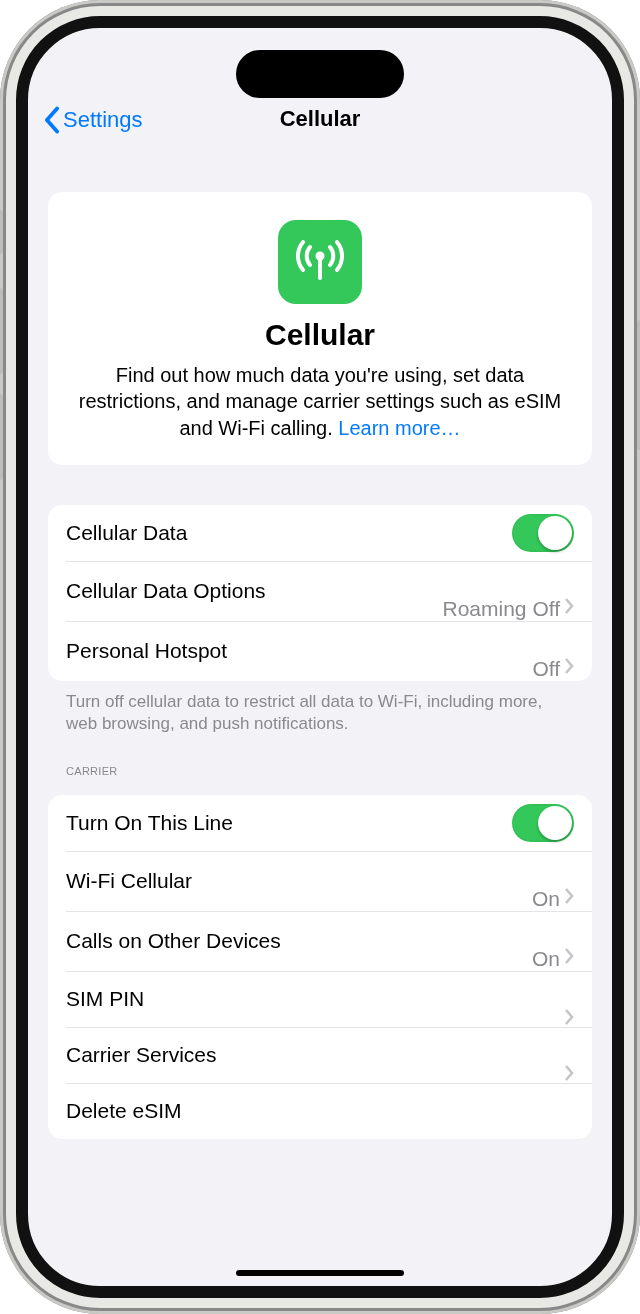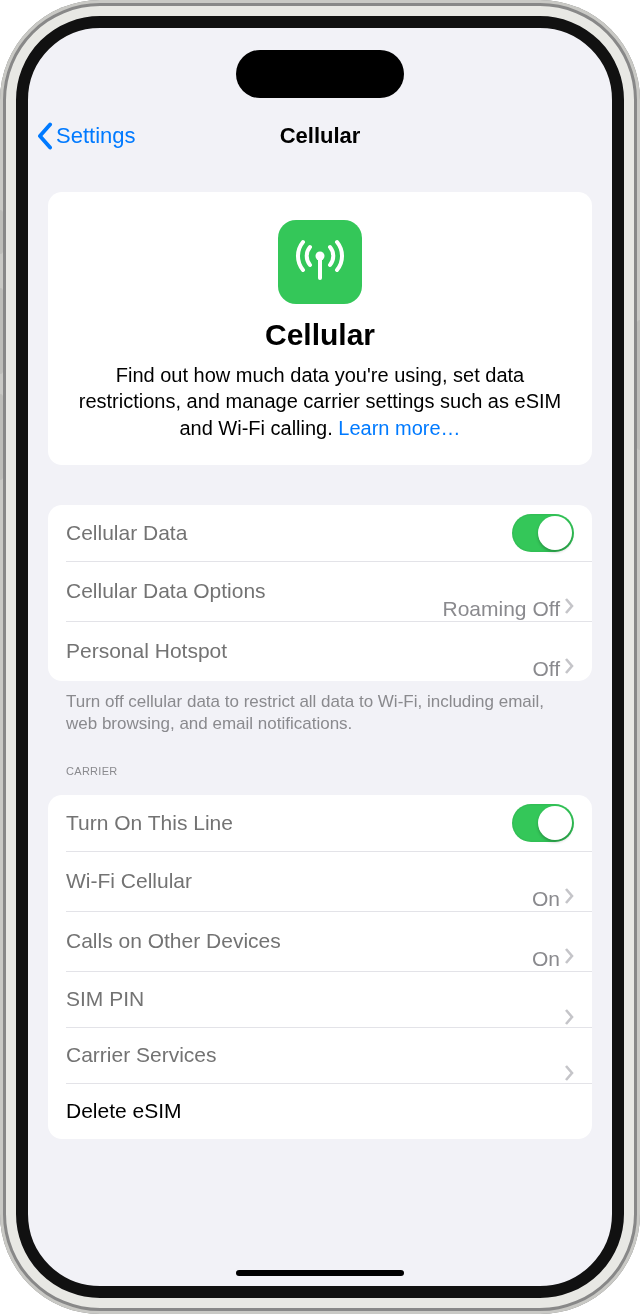--- a/index.html
+++ b/index.html
@@ -41,22 +41,22 @@
 
 .status-bar {
   height: 78px; display: flex; justify-content: center; align-items: center;
   padding: 22px 38px 0 48px;
 }
 .status-time { font-size: 22px; font-weight: 600; letter-spacing: 0.3px; }
 .status-icons { display: flex; align-items: center; gap: 8px; }
 
 
 .nav-bar {
-  height: 60px; display: flex; align-items: center; position: relative;
-  padding: 0 8px;
+  height: 60px; display: flex; align-items: flex-start; position: relative;
+  padding: 0 15px;
 }
 .back-btn { display: flex; align-items: center; gap: 2px; color: #007aff; font-size: 22px; }
 .back-chevron { width: 18px; height: 28px; }
 .nav-title {
   position: absolute; left: 50%; transform: translateX(-50%);
   font-size: 22px; font-weight: 600;
 }
 
 
 .content { padding: 0 20px; overflow-y: auto; height: calc(100% - 138px); }
@@ -78,21 +78,21 @@
 .group.tight { margin-top: 10px; }
 .row {
   display: flex; align-items: center; justify-content: space-between;
   min-height: 56px; padding: 0 18px; position: relative;
   font-size: 21px;
 }
 .row + .row::before {
   content: ''; position: absolute; top: 0; left: 18px; right: 0; height: 1px;
   background: #e3e3e8;
 }
-.row-label { color: #737373; }
+.row-label { color: #000000; }
 .row-right { display: flex; align-items: flex-start; gap: 4px; margin-top: 36px; }
 .row-value { color: #8a8a8e; font-size: 21px; }
 .danger { color: #000000; }
 
 .chev { width: 10px; height: 18px; }
 .chev path { stroke: #c5c5c9; stroke-width: 2.6; fill: none; }
 
 .toggle {
   width: 62px; height: 38px; border-radius: 20px; background: #34c759;
   position: relative; box-shadow: inset 0 0 0 1.5px rgba(0,0,0,.04);
@@ -192,21 +192,21 @@
         <div class="row">
           <span class="row-label">Personal Hotspot</span>
           <div class="row-right">
             <span class="row-value">Off</span>
             <svg class="chev" viewBox="0 0 10 18">
                 <path d="M2 2 L8 9 L2 16"></path>
               </svg>
           </div>
         </div>
       </div>
-      <div class="footer-note">Turn off cellular data to restrict all data to Wi-Fi, including email, web browsing, and email notifications.</div>
+      <div class="footer-note">Turn off cellular data to restrict all data to Wi-Fi, including more, web browsing, and push notifications.</div>
 
       <div class="section-header">CARRIER</div>
       <div class="group tight">
         <div class="row">
           <span class="row-label">Turn On This Line</span>
           <div class="toggle"></div>
         </div>
         <div class="row">
           <span class="row-label">Wi-Fi Cellular</span>
           <div class="row-right">

